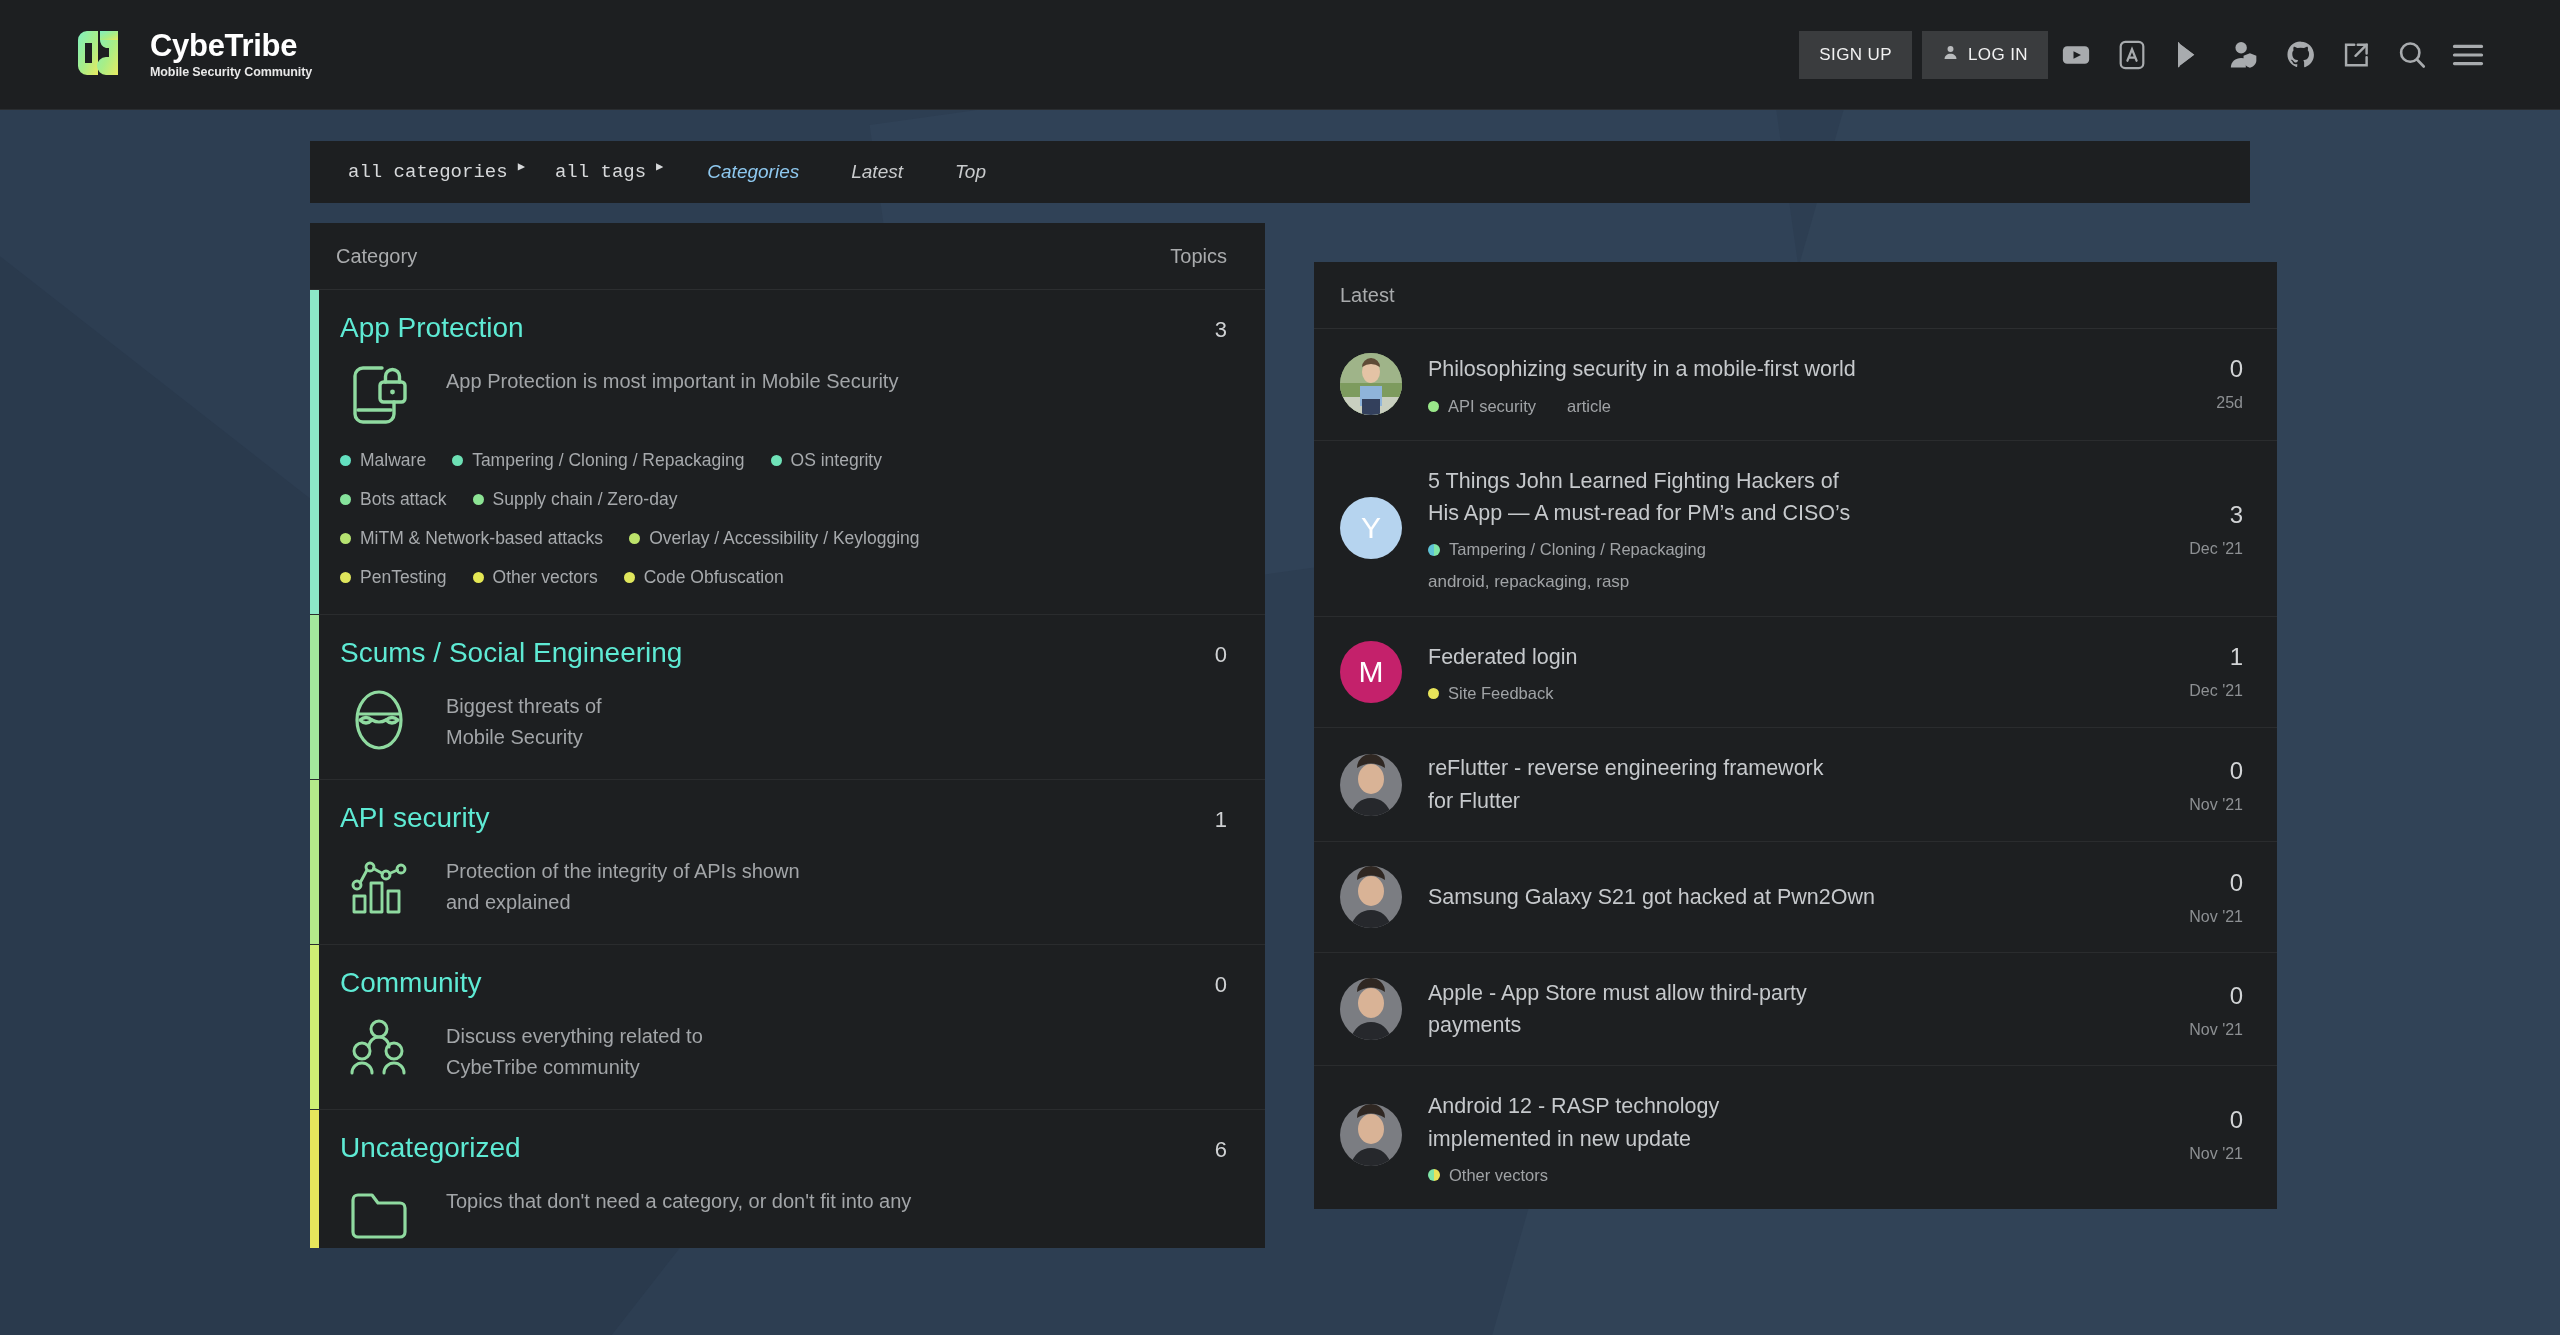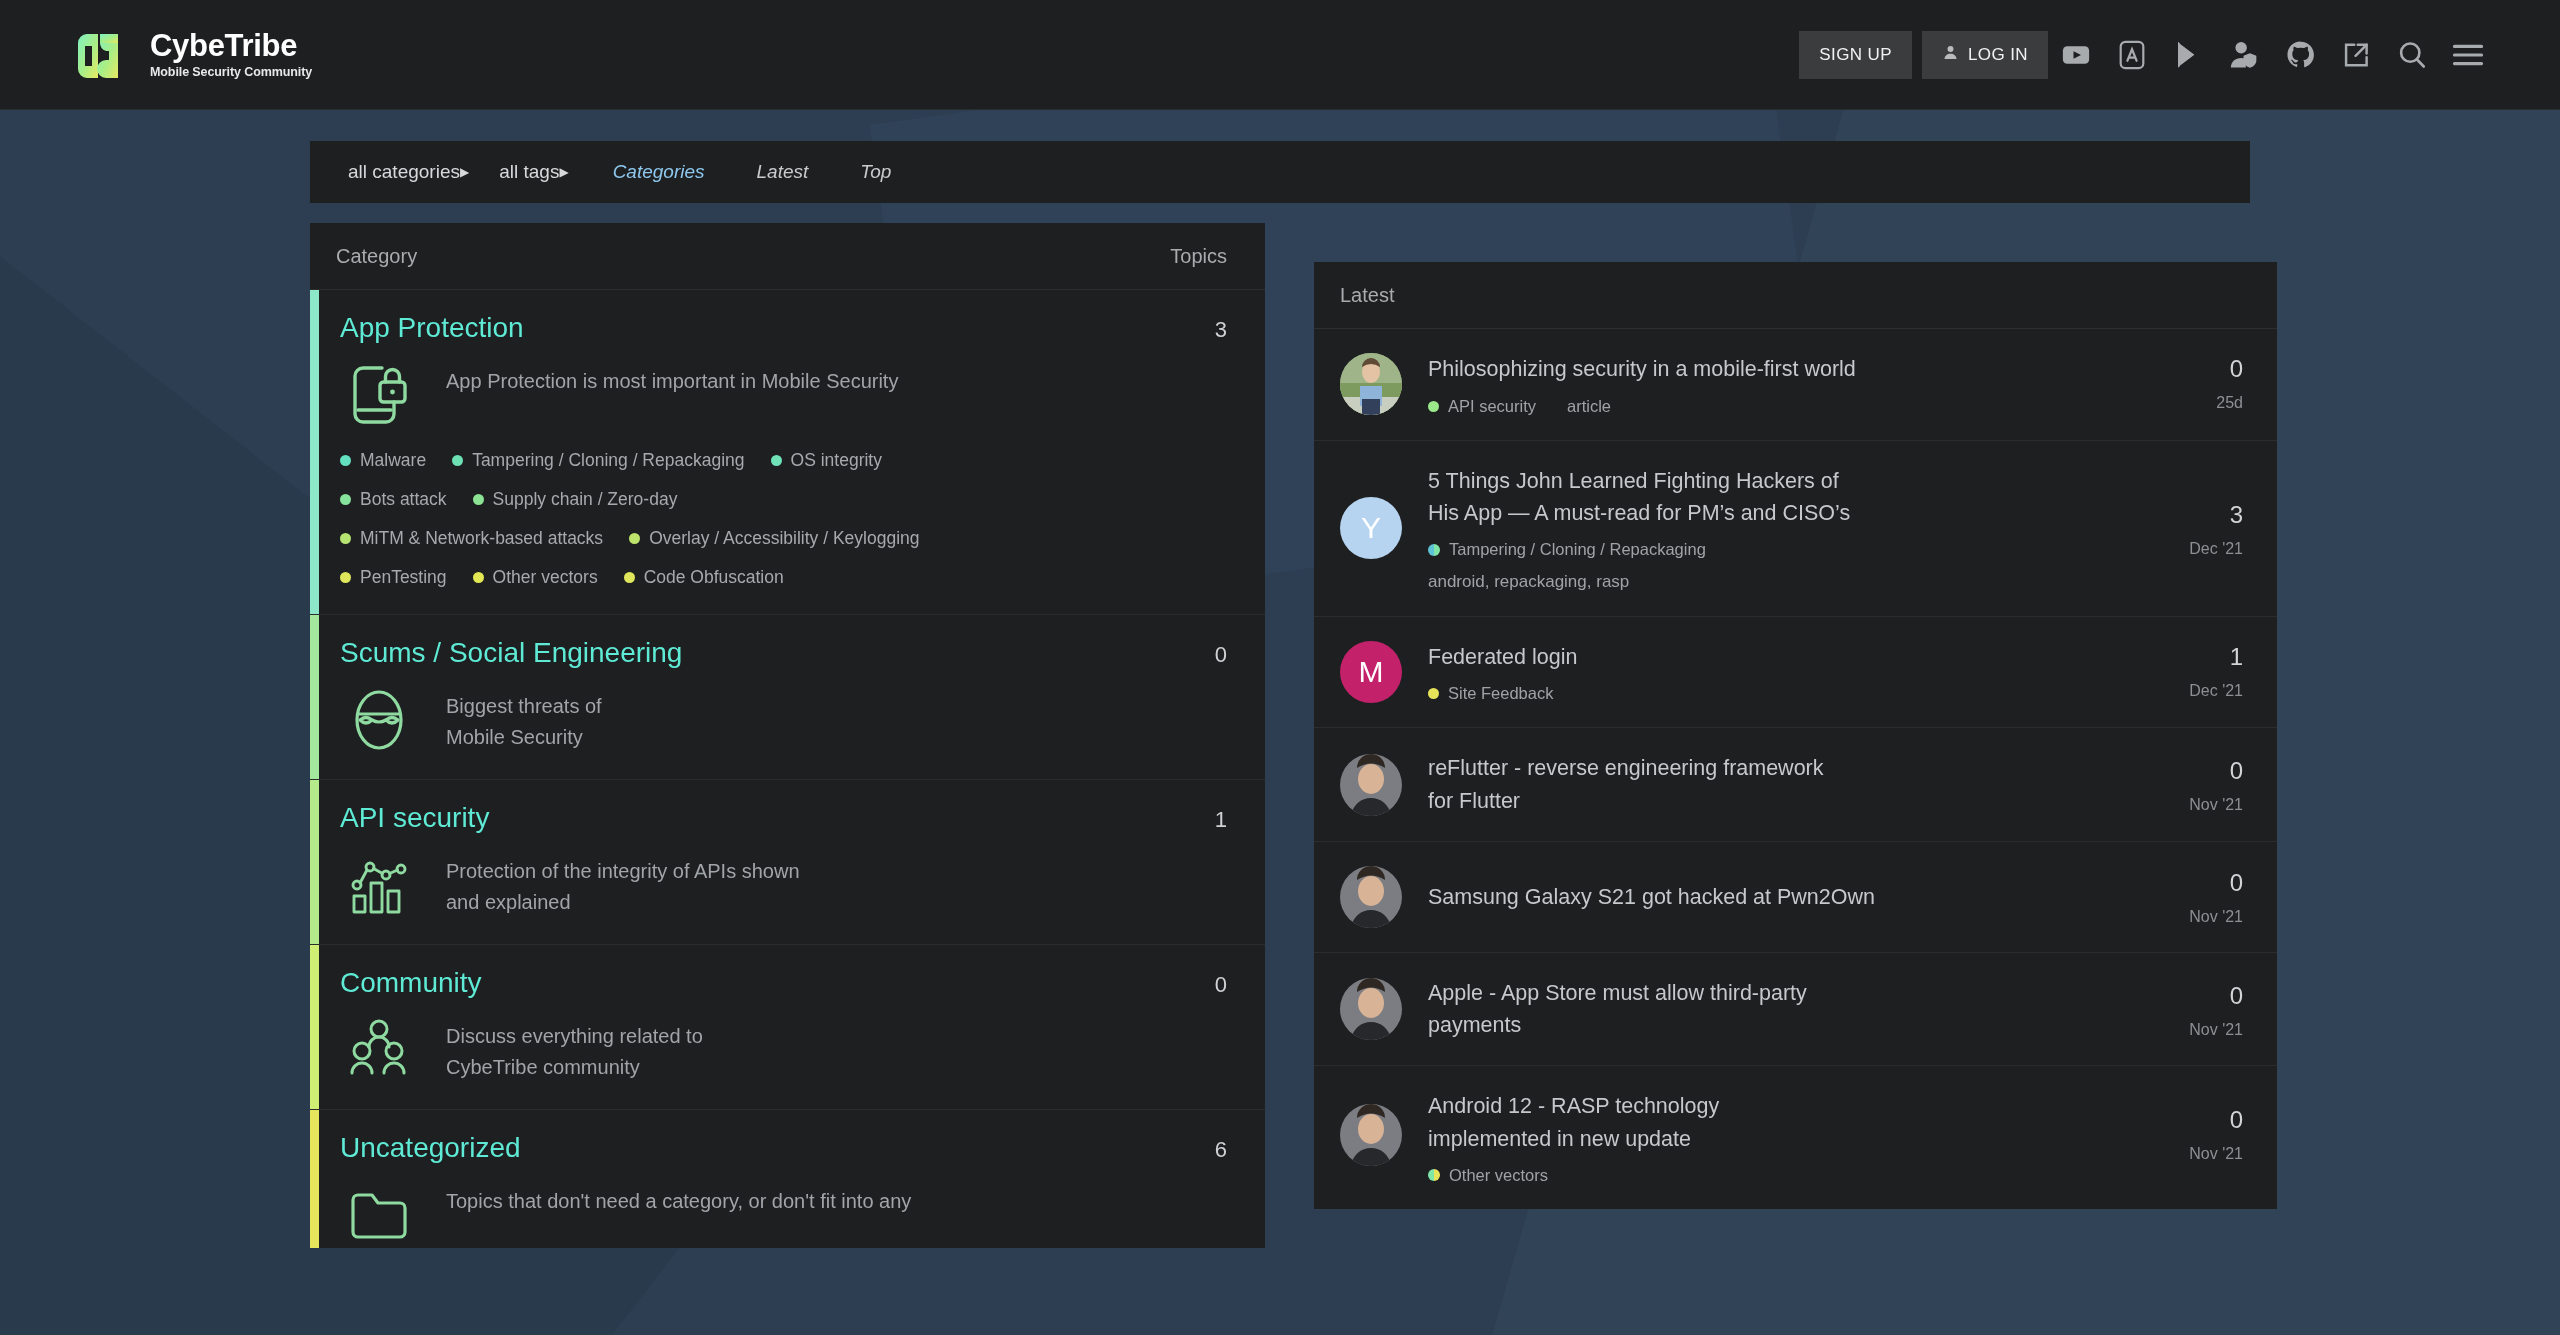--- a/index.html
+++ b/index.html
@@ -30,21 +30,21 @@
 
   
   .header {
     position: relative; z-index: 5;
     height: 110px; width: 100%;
     background: #1d1f21;
     display: flex; align-items: center; justify-content: space-between;
     padding: 0 64px 0 64px;
     border-bottom: 1px solid #2a2d30;
   }
-  .brand { display:flex; align-items:flex-end; gap:18px; padding-left:12px;}
+  .brand { display:flex; align-items:flex-start; gap:18px; padding-left:12px;}
   .brand-mark {
     width: 56px; height: 46px; position: relative;
   }
   .brand-text-wrap { display:flex; flex-direction:column; justify-content:center; }
   .brand-title { font-size: 31px; font-weight: 700; color: #ffffff; letter-spacing:-0.3px; line-height:1.05;}
   .brand-sub { font-size: 12.5px; font-weight:700; color: #e8e8e8; letter-spacing:-0.1px; margin-top:3px;}
 
   .header-right { display:flex; align-items:center; gap: 0px; }
   .hbtn {
     background:#3a3c3e; color:#f2f2f2; border:none;
@@ -67,23 +67,24 @@
   }
   .navbar {
     background:#1d1f21;
     height: 62px;
     display:flex; align-items:center;
     padding: 0 26px;
     gap: 0px;
     margin-bottom: 20px;
   }
   .nav-drop {
-    display:flex; align-items:center; gap:0;
+    display:flex; gap:10px;
     color:#d7d9db; font-size:19px; padding: 0 18px 0 12px;
     cursor:pointer;
+    font-family:Liberation Mono, monospace;
   }
   .caret { font-size:12px; color:#d7d9db; line-height:1; }
   .nav-item {
     color:#c9cbcd; font-size:19px; padding: 0 26px; cursor:pointer;font-style:italic;
   }
   .nav-item.active { color: #8ec8ef; }
 
   .columns { display:flex; gap: 49px; align-items:center; }
   .col-left { width: 955px; flex: none; }
   .col-right { width: 963px; flex:none; }

